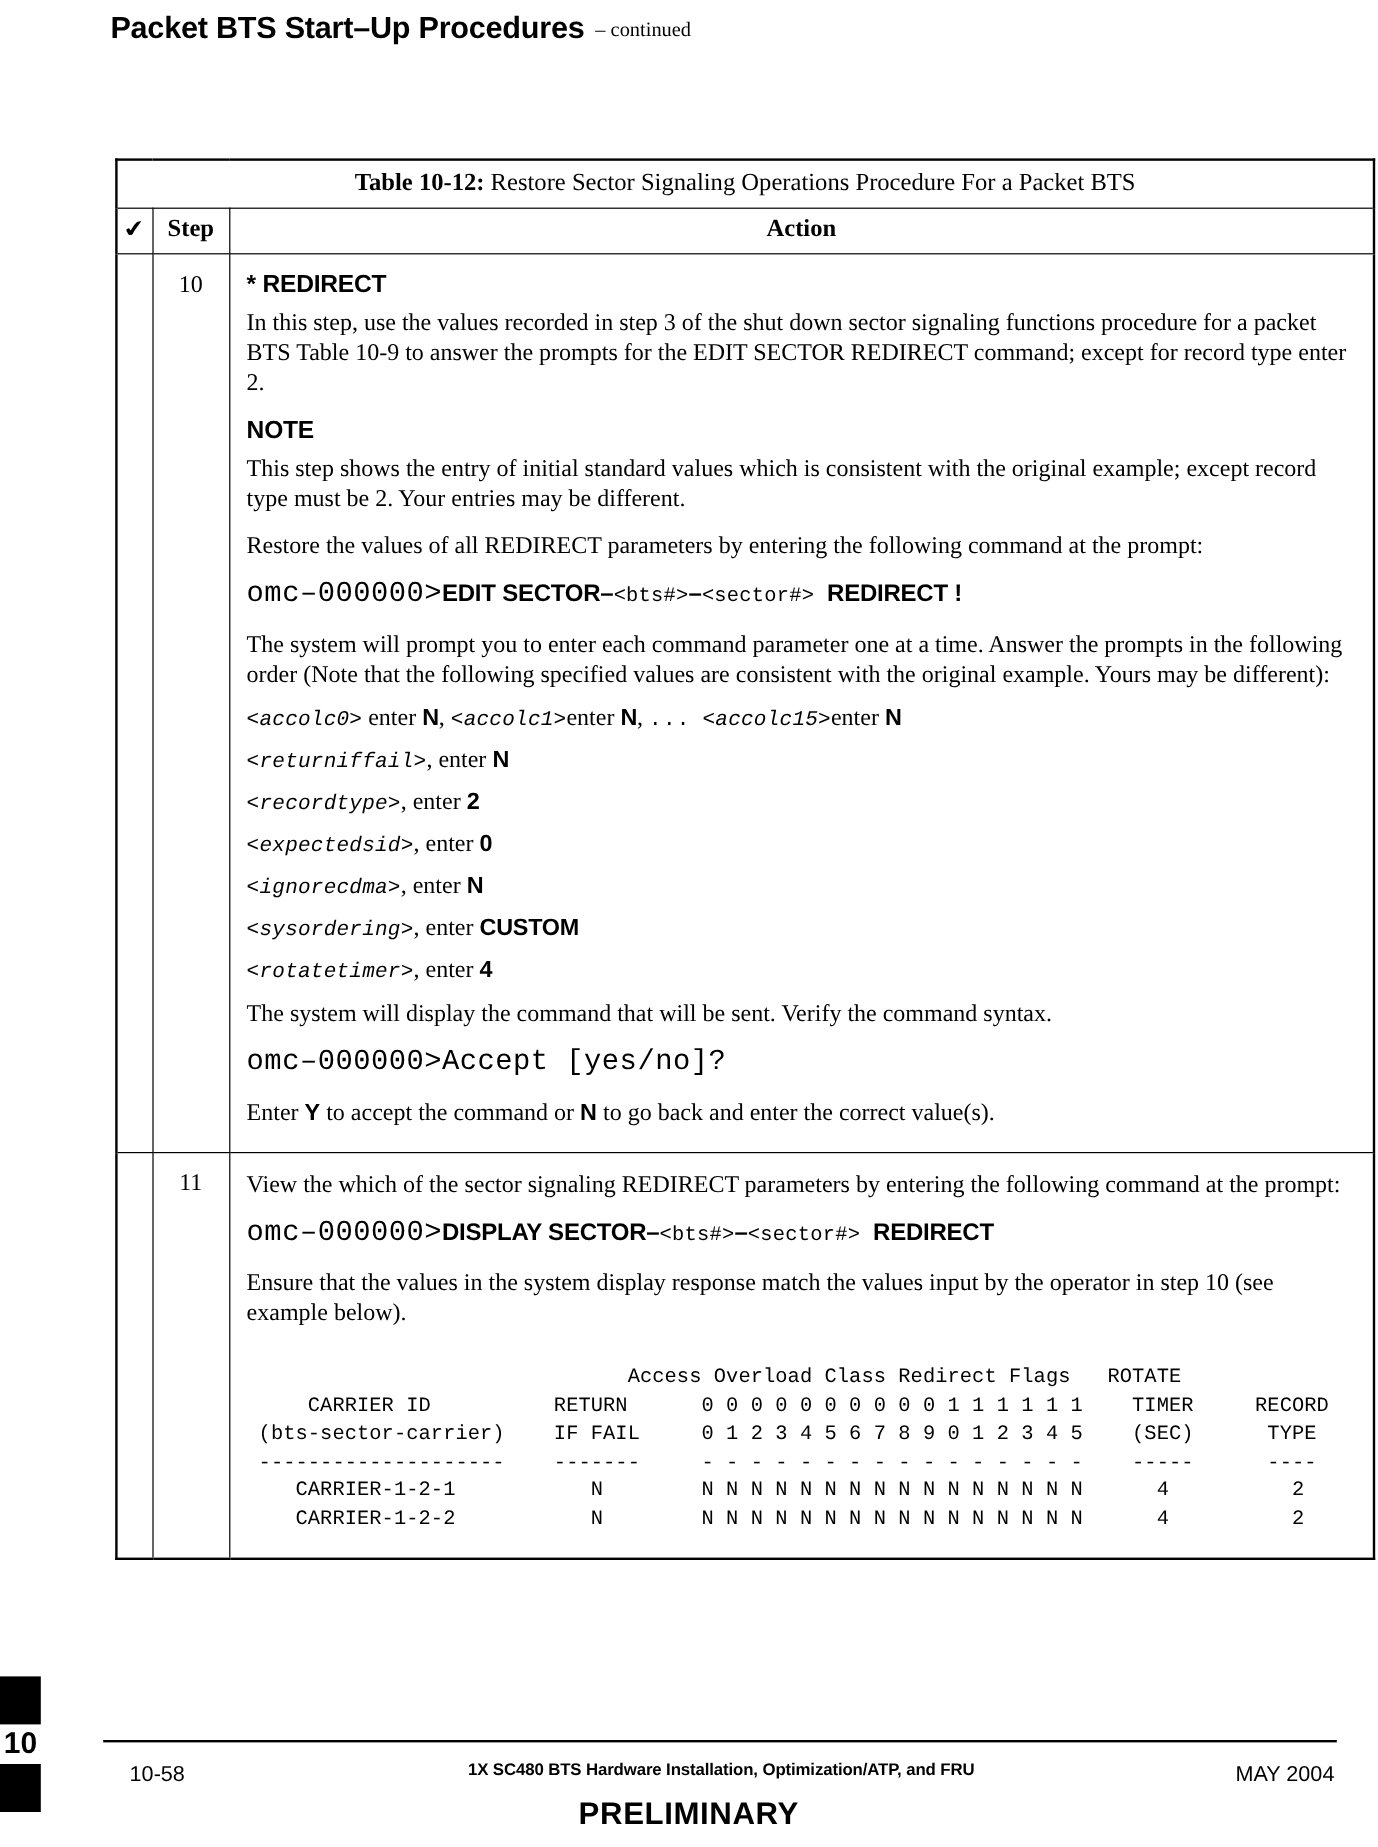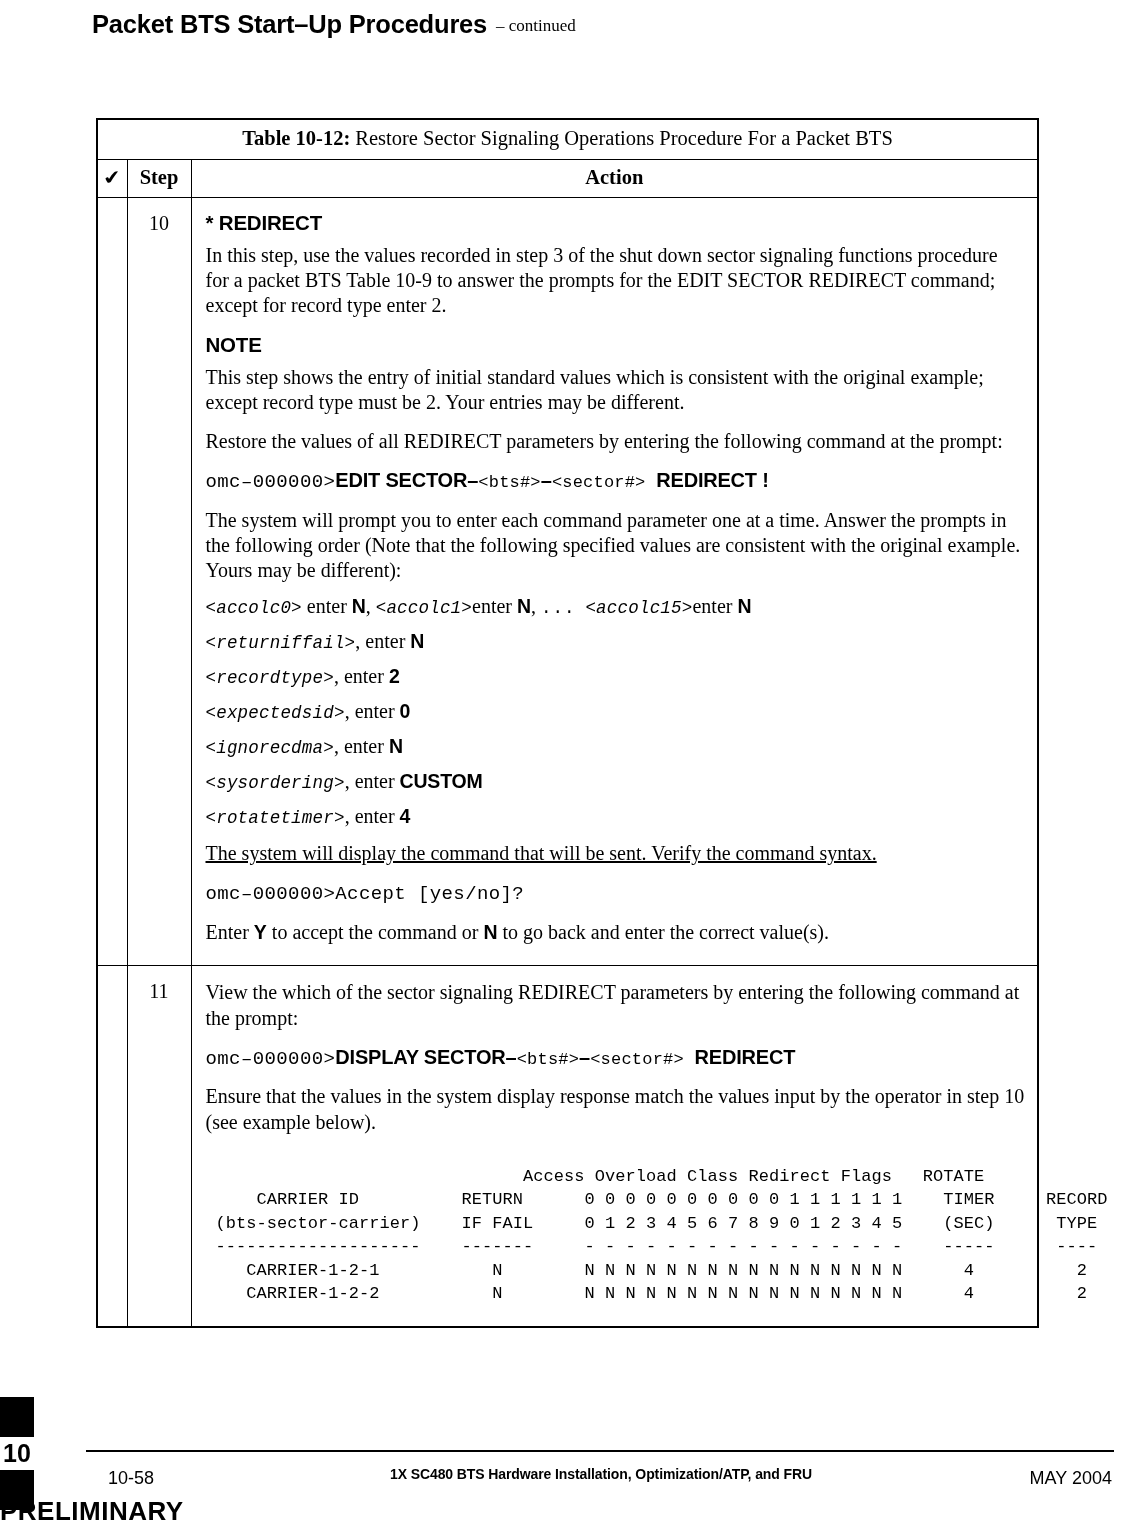--- a/index.html
+++ b/index.html
@@ -36,22 +36,22 @@
     font-weight: normal;
     font-size: 17px;
     padding-left: 9px;
     vertical-align: 2px;
   }
 
   
   #proc-table {
     position: absolute;
     left: 96px;
-    top: 118px;
-    width: 943px;
+    top: 132px;
+    width: 1050px;
     border-collapse: collapse;
     table-layout: fixed;
   }
   #proc-table td, #proc-table th {
     border: 1px solid #000;
     padding: 0;
     vertical-align: top;
   }
 
   .caption-cell {
@@ -117,21 +117,21 @@
   .head-bold.note { margin-top: 14px; }
 
   
   .cli-line {
     margin: 14px 0 14px 0;
     white-space: nowrap;
     line-height: 1.2;
   }
   .mono {
     font-family: "Liberation Mono", monospace;
-    font-size: 19px;
+    font-size: 24px;
     letter-spacing: 0.4px;
   }
   .cmd-bold {
     font-family: "Liberation Sans", sans-serif;
     font-weight: bold;
     font-size: 20px;
     letter-spacing: -0.2px;
   }
   .cmd-arg {
     font-family: "Liberation Mono", monospace;
@@ -214,20 +214,21 @@
     letter-spacing: -0.1px;
   }
   #footer-line .f-date {
     position: absolute; right: 4px; top: 2px;
     font-size: 18px;
   }
   #prelim {
     position: absolute;
     left: 0; top: 1496px;
     width: 1148px;
+    text-align: center;
     font-family: "Liberation Sans", sans-serif;
     font-weight: bold;
     font-size: 26px;
     letter-spacing: 0.5px;
   }
 
   
   .tab-block {
     position: absolute;
     left: 0;
@@ -296,21 +297,21 @@
         <div class="param-line"><span class="pname">&lt;recordtype&gt;</span><span>, enter </span><span class="pval">2</span></div>
 
         <div class="param-line"><span class="pname">&lt;expectedsid&gt;</span><span>, enter </span><span class="pval">0</span></div>
 
         <div class="param-line"><span class="pname">&lt;ignorecdma&gt;</span><span>, enter </span><span class="pval">N</span></div>
 
         <div class="param-line"><span class="pname">&lt;sysordering&gt;</span><span>, enter </span><span class="pval">CUSTOM</span></div>
 
         <div class="param-line"><span class="pname">&lt;rotatetimer&gt;</span><span>, enter </span><span class="pval">4</span></div>
 
-        <p class="body-p" style="margin-top:12px;text-decoration:underline;">The system will display the command that will be sent. Verify the command syntax.</p>
+        <p class="body-p" style="margin-top:12px;">The system will display the command that will be sent. Verify the command syntax.</p>
 
         <div class="cli-line"><span class="mono">omc–000000&gt;Accept [yes/no]?</span></div>
 
         <p class="body-p" style="margin-bottom:6px;"><span>Enter </span><span class="inline-b">Y</span><span> to accept the command or </span><span class="inline-b">N</span><span> to go back and enter the correct value(s).</span></p>
 
       </td>
     </tr>
 
     <tr class="last-row">
       <td class="c-check"></td>

